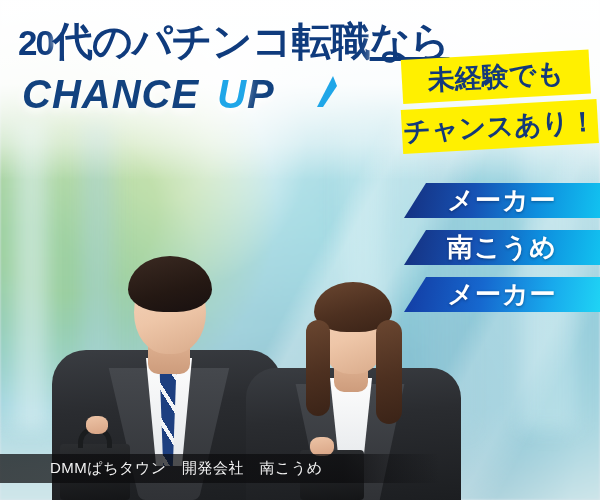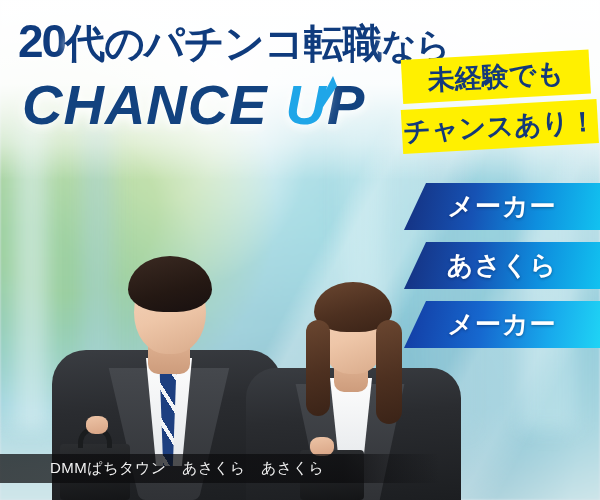--- a/index.html
+++ b/index.html
@@ -106,26 +106,26 @@
     background:linear-gradient(170deg,#edc4a6,#d8a485);
   }
 
   
   .headline {
     position:absolute; left:18px; top:14px;
     font-size:40px; font-weight:bold; letter-spacing:-1px;
     color:#0f3b7d; white-space:nowrap;
     text-shadow:0 2px 7px rgba(255,255,255,.95), 0 0 14px rgba(255,255,255,.9);
   }
-  .headline .num { font-size:46px; letter-spacing:-2px; }
-  .headline .tail { font-size:34px; }
+  .headline .num { font-size:35px; letter-spacing:-2px; }
+  .headline .tail { font-size:40px;text-decoration:underline; }
 
   .logo {
     position:absolute; left:22px; top:72px;
-    font-size:56px; font-weight:bold; font-style:italic;
+    font-size:40px; font-weight:bold; font-style:italic;
     letter-spacing:1px; white-space:nowrap;
     color:#12427f;
     text-shadow:0 2px 10px rgba(255,255,255,.95), 0 0 18px rgba(255,255,255,.85);
   }
   .logo .up-u { color:#1fa6e8; position:relative; }
   .logo .up-p { color:#12427f; }
   .u-swoosh {
     position:absolute; left:313px; top:74px;
     width:26px; height:34px; pointer-events:none;
   }
@@ -144,21 +144,21 @@
   }
   .badge-line-2 {
     top:50px; width:196px; height:44px; font-size:27px;
     transform:rotate(-3.2deg); transform-origin:left center;
   }
 
   
   .cats { position:absolute; right:0; top:183px; width:196px; }
   .cat {
     position:relative;
-    height:47px; margin-bottom:12px;
+    height:35px; margin-bottom:12px;
     display:flex; align-items:center; justify-content:center;
     clip-path:polygon(22px 0, 100% 0, 100% 100%, 0 100%);
     color:#ffffff; font-size:26px; font-weight:bold;
     letter-spacing:1px; white-space:nowrap;
     text-shadow:0 1px 3px rgba(0,20,60,.45);
   }
   .cat-blue   { background:linear-gradient(100deg,#15307f 0%,#1652b4 36%,#0e8ede 68%,#12c2f0 100%); }
   .cat-purple { background:linear-gradient(100deg,#2a1a9e 0%,#5a16d8 34%,#3f53e0 66%,#2f9ff0 100%); }
   .cat-media  { background:linear-gradient(100deg,#133ba2 0%,#1668cf 40%,#18a9ec 74%,#1fd4f5 100%); }
 
@@ -226,21 +226,21 @@
     <path d="M4 33 L20 2 L24 12 L10 33 Z" fill="#1fa6e8"></path>
   </svg>
 
   <div class="badge">
     <div class="badge-line badge-line-1">未経験でも</div>
     <div class="badge-line badge-line-2">チャンスあり！</div>
   </div>
 
   <div class="cats">
     <div class="cat cat-blue">メーカー</div>
-    <div class="cat cat-blue">あさくら</div>
+    <div class="cat cat-blue">南こうめ</div>
     <div class="cat cat-media">メーカー</div>
   </div>
 
   <div class="caption-bar">
-    <span class="caption-text">DMMぱちタウン　あさくら　あさくら</span>
+    <span class="caption-text">DMMぱちタウン　開発会社　南こうめ</span>
   </div>
 
 </div>
 
 </body></html>

